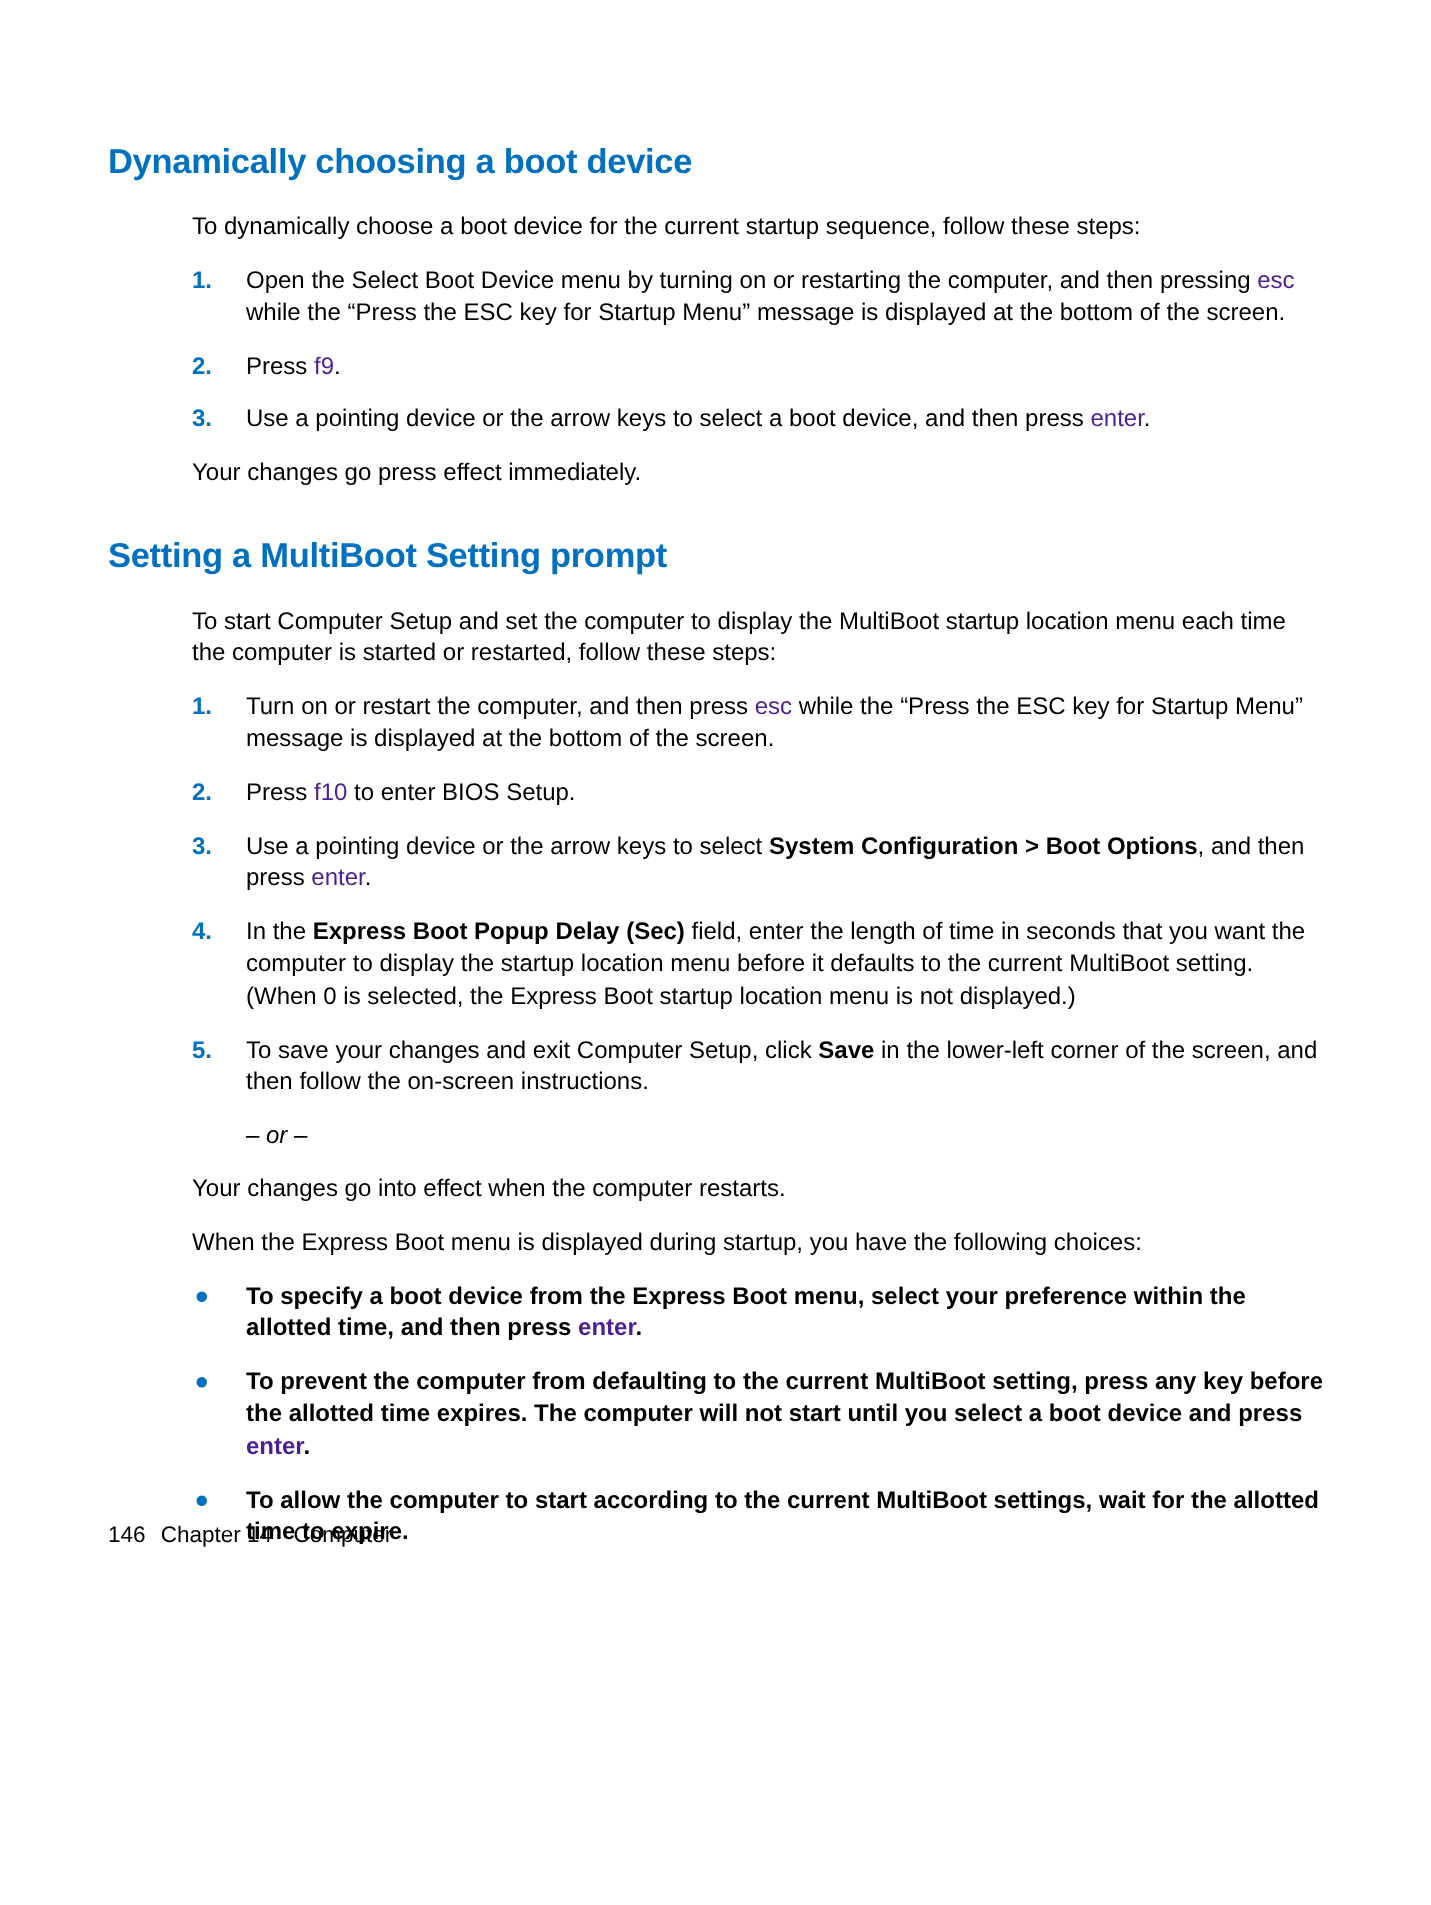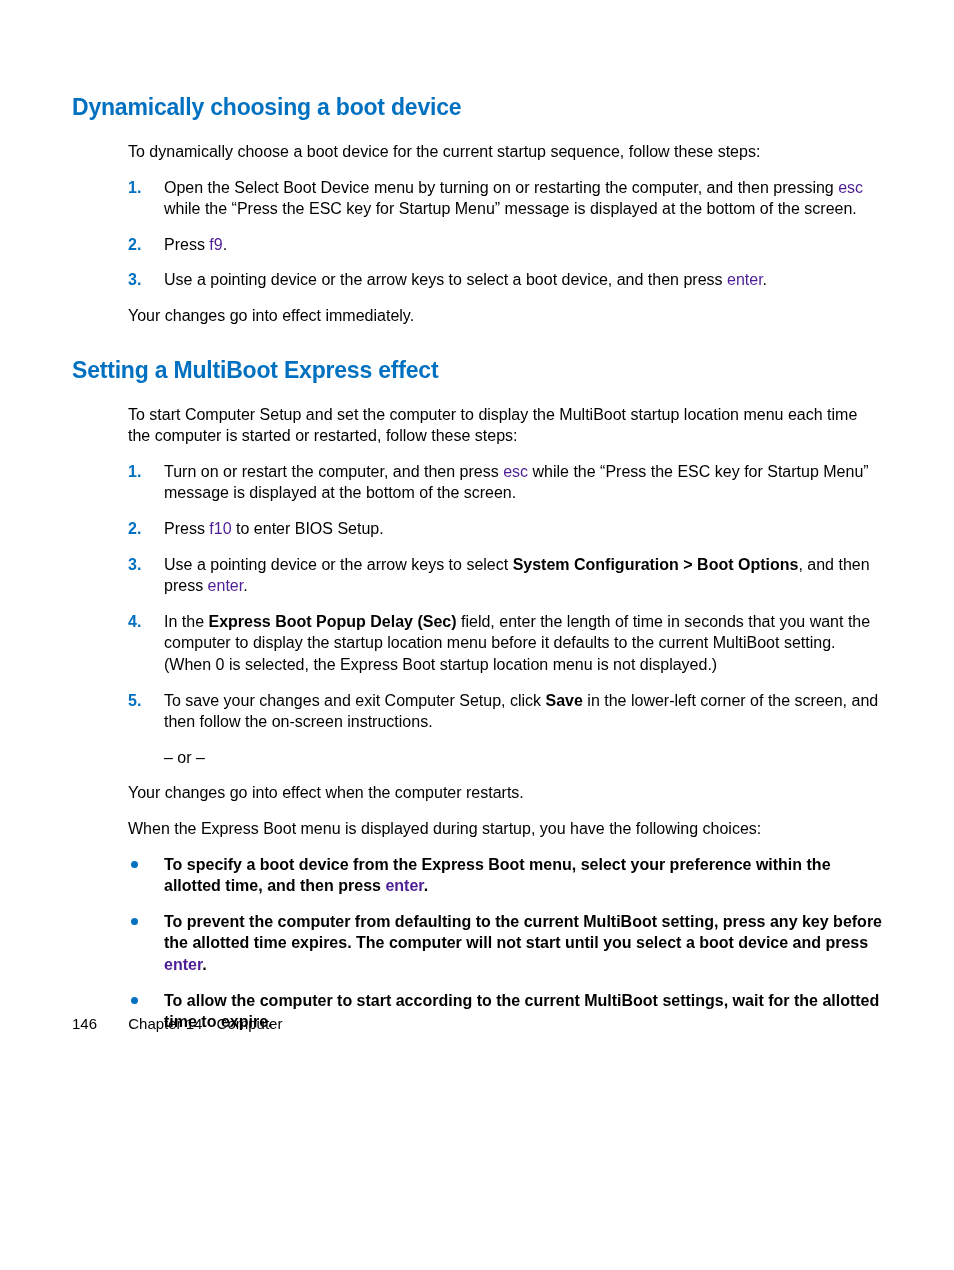--- a/index.html
+++ b/index.html
@@ -46,20 +46,21 @@
   }
   ol > li .num {
     position: absolute;
     left: 0;
     top: 0;
     color: #0070c0;
     font-weight: bold;
   }
   .sub-ind {
     margin-top: 14px;
+    font-style: italic;
   }
   ul.bullets {
     list-style: none;
     padding: 0;
     margin: 0;
     font-weight: bold;
   }
   ul.bullets > li {
     position: relative;
     padding-left: 36px;
@@ -77,21 +78,21 @@
   }
   .key {
     color: #4c1d95;
   }
   .footer {
     position: absolute;
     bottom: 62px;
     left: 72px;
     font-size: 15px;
   }
-  .footer .pgnum { margin-right: 27px; text-align: right; }
+  .footer .pgnum { margin-right: 6px; text-align: right; }
   .footer .chap { margin-right: 10px; }
 </style>
 </head>
 <body>
 
 <div class="page">
 
   <div class="section">
     <h2>Dynamically choosing a boot device</h2>
     <div class="indent-block">
@@ -103,26 +104,26 @@
         </li>
         <li>
           <span class="num">2.</span>
           <span><span>Press </span><span class="key">f9</span><span>.</span></span>
         </li>
         <li>
           <span class="num">3.</span>
           <span><span>Use a pointing device or the arrow keys to select a boot device, and then press </span><span class="key">enter</span><span>.</span></span>
         </li>
       </ol>
-      <p>Your changes go into effect immediately.</p>
+      <p>Your changes go press effect immediately.</p>
     </div>
   </div>
 
   <div class="section">
-    <h2>Setting a MultiBoot Express effect</h2>
+    <h2>Setting a MultiBoot Setting prompt</h2>
     <div class="indent-block">
       <p>To start Computer Setup and set the computer to display the MultiBoot startup location menu each time the computer is started or restarted, follow these steps:</p>
       <ol>
         <li>
           <span class="num">1.</span>
           <span><span>Turn on or restart the computer, and then press </span><span class="key">esc</span><span> while the “Press the ESC key for Startup Menu” message is displayed at the bottom of the screen.</span></span>
         </li>
         <li>
           <span class="num">2.</span>
           <span><span>Press </span><span class="key">f10</span><span> to enter BIOS Setup.</span></span>

